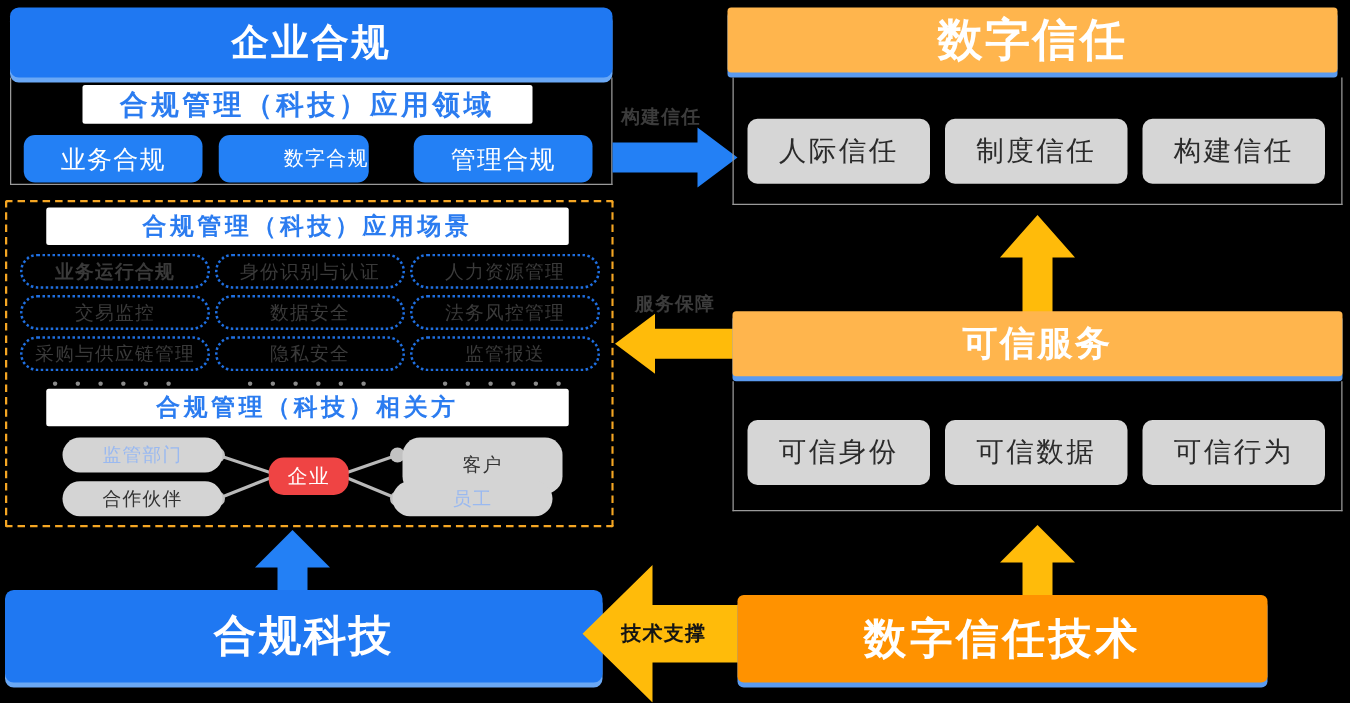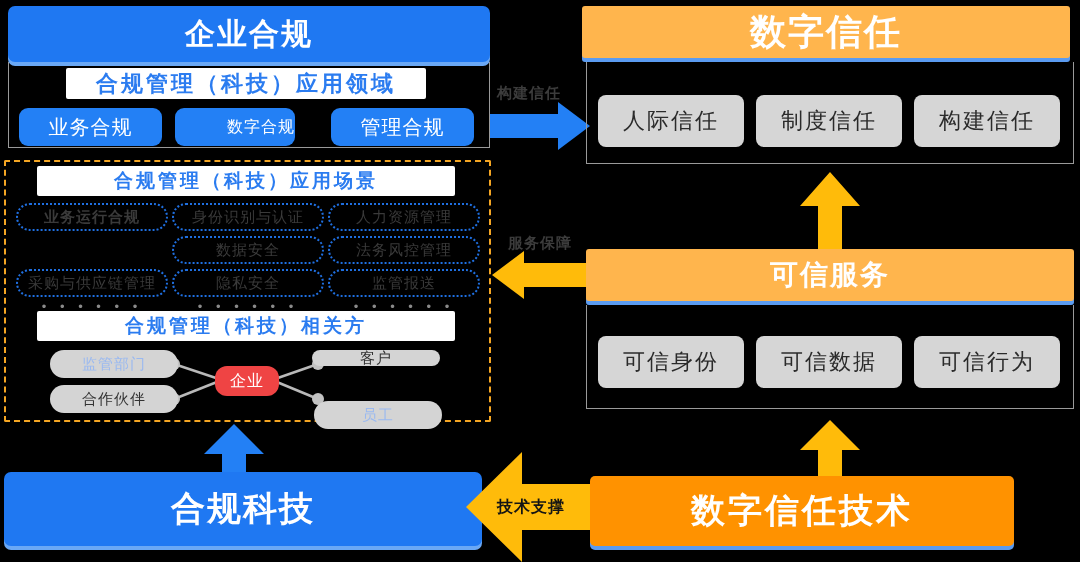--- a/index.html
+++ b/index.html
@@ -152,20 +152,23 @@
   </div>
 
   <div class="abs dashed-region" style="left:4px; top:160px; width:487px; height:262px;"></div>
 
   <div class="abs white-strip center" style="left:37px; top:166px; width:418px; height:30px; font-size:19px;">
     <span>合规管理（科技）应用场景</span>
   </div>
 
   <div class="abs pill-dotted center" style="left:16px; top:203px; width:152px; height:28px;font-weight:bold;">
     <span>业务运行合规</span>
+  </div>
+  <div class="abs pill-dotted center" style="left:16px; top:236px; width:152px; height:28px;">
+    <span>交易监控</span>
   </div>
   <div class="abs pill-dotted center" style="left:16px; top:269px; width:152px; height:28px;">
     <span>采购与供应链管理</span>
   </div>
   <div class="abs dots-row" style="left:16px; top:299px; width:152px;">
     <span>• • • • • •</span>
   </div>
 
   <div class="abs pill-dotted center" style="left:172px; top:203px; width:152px; height:28px;">
     <span>身份识别与认证</span>
@@ -209,24 +212,24 @@
     <circle cx="222" cy="40" r="6" fill="#c2c2c2"></circle>
     <circle cx="272" cy="40" r="6" fill="#c2c2c2"></circle>
   </svg>
 
   <div class="abs pill-grey faded center" style="left:50px; top:350px; width:128px; height:28px;">
     <span>监管部门</span>
   </div>
   <div class="abs pill-grey dark center" style="left:50px; top:385px; width:128px; height:28px;">
     <span>合作伙伴</span>
   </div>
-  <div class="abs pill-grey dark center" style="left:312px; top:350px; width:128px; height:16px;">
+  <div class="abs pill-grey dark center" style="left:322px; top:350px; width:128px; height:45px;">
     <span>客户</span>
   </div>
-  <div class="abs pill-grey faded center" style="left:314px; top:385px; width:128px; height:28px;margin-top:16px;">
+  <div class="abs pill-grey faded center" style="left:314px; top:385px; width:128px; height:28px;">
     <span>员工</span>
   </div>
   <div class="abs node-blue center" style="left:215px; top:366px; width:64px; height:30px;">
     <span>企业</span>
   </div>
 
   <svg class="abs" style="left:198px; top:424px; width:72px; height:58px;">
     <polygon points="36,0 66,30 48,30 48,58 24,58 24,30 6,30" fill="#2380f5"></polygon>
   </svg>
 

